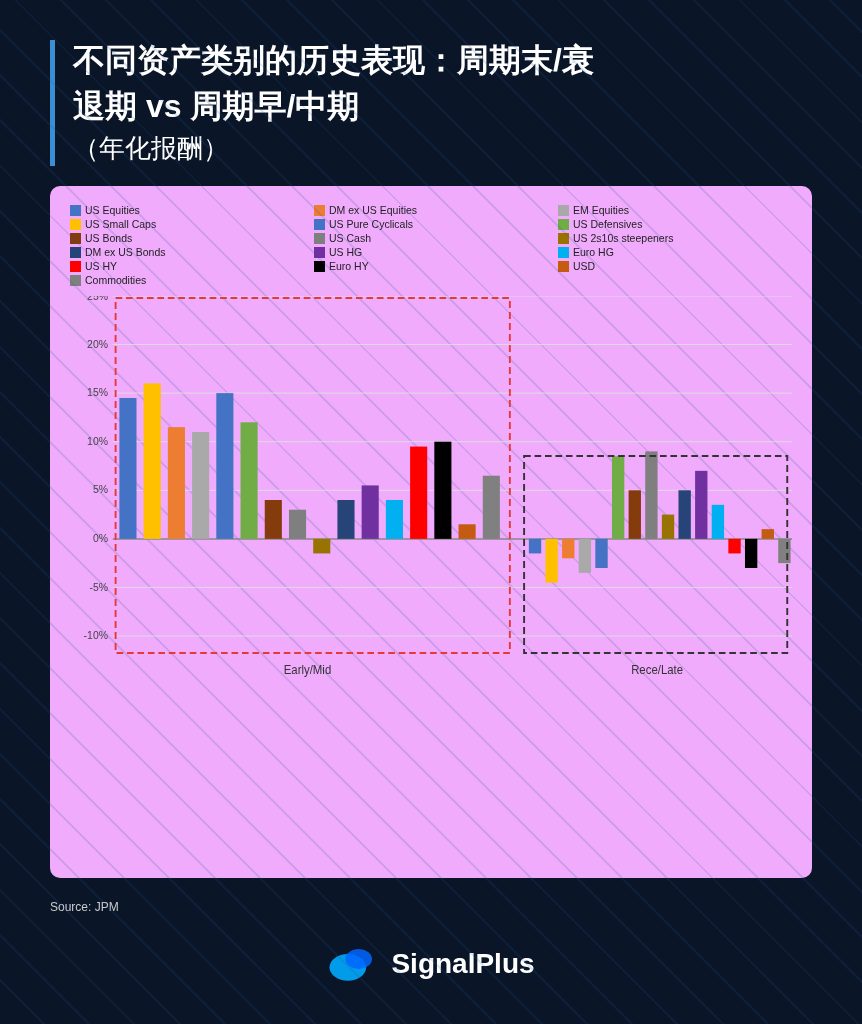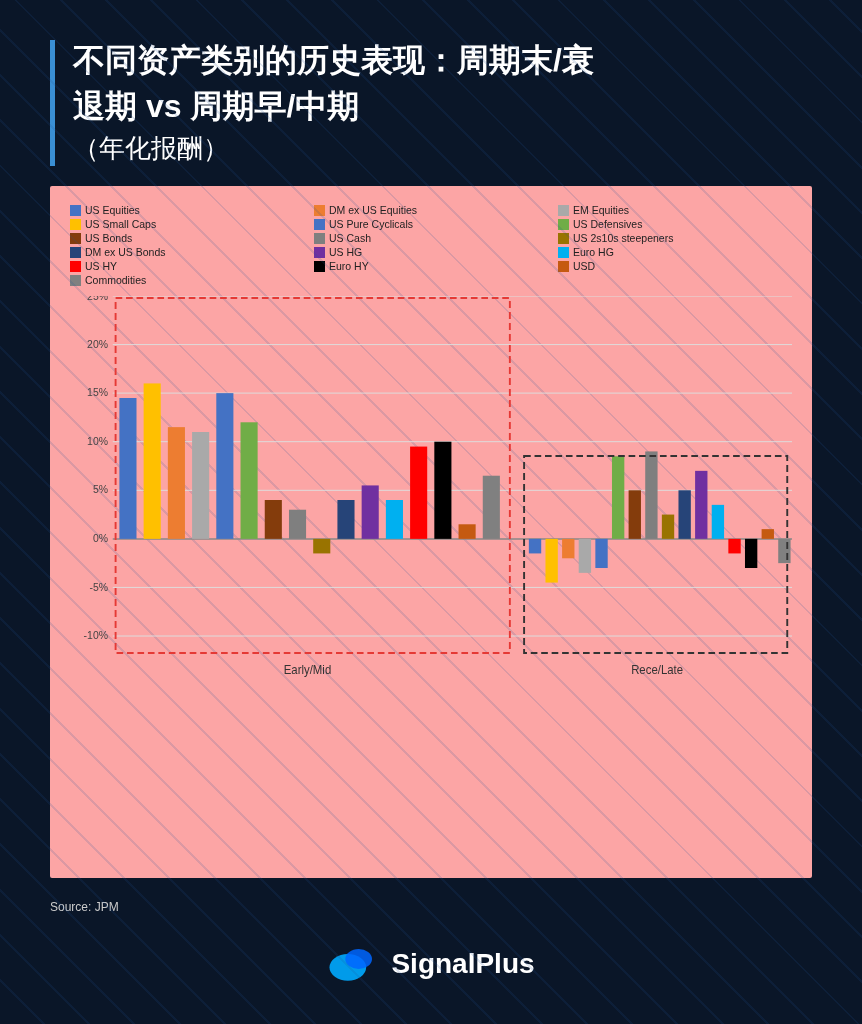--- a/index.html
+++ b/index.html
@@ -49,22 +49,22 @@
       margin-bottom: 4px;
     }
 
     .title-sub {
       font-size: 26px;
       font-weight: 400;
     }
 
     
     .chart-card {
-      background: #fca5a5;
-      border-radius: 2px;
+      background: #f0abfc;
+      border-radius: 10px;
       padding: 18px 20px 14px 20px;
       flex: 1;
     }
 
     
     .legend {
       display: grid;
       grid-template-columns: repeat(3, 1fr);
       gap: 2px 10px;
       margin-bottom: 10px;

